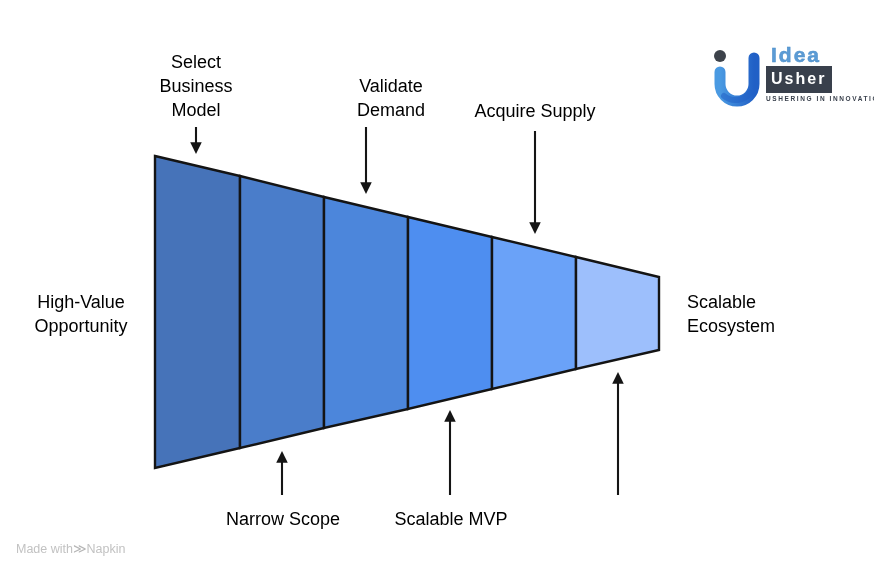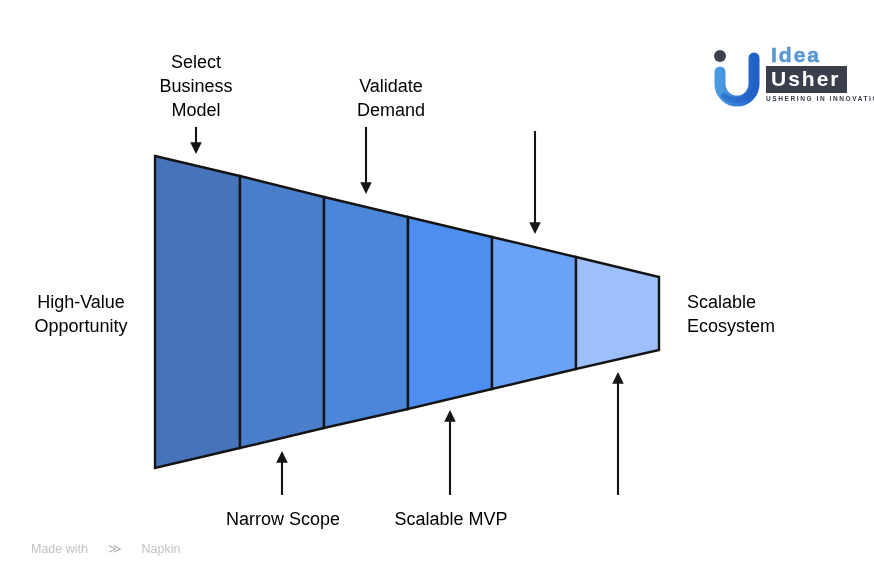--- a/index.html
+++ b/index.html
@@ -28,34 +28,34 @@
   }
   .logo-icon{display:block;}
   .logo-text{margin-left:2px;display:flex;flex-direction:column;}
   .logo-idea{
     font-size:21px;font-weight:bold;letter-spacing:2px;
     color:#5b9bd5;line-height:22px;padding-left:5px;
     -webkit-text-stroke:0.5px #4a8ec9;
   }
   .logo-usher-box{
     background:#39404c;color:#ffffff;
-    font-size:21px;font-weight:bold;letter-spacing:2px;
+    font-size:16px;font-weight:bold;letter-spacing:2px;
     line-height:24px;padding:1px 6px 2px 5px;
     display:inline-block;
   }
   .logo-tagline{
     margin-top:2px;
     font-size:6.5px;font-weight:bold;letter-spacing:1.6px;
     color:#39404c;white-space:nowrap;
   }
   
   .footer{
-    position:absolute;left:31px;top:541px;
+    position:absolute;left:16px;top:541px;
     font-size:12.5px;color:#c2c2c2;
-    display:flex;align-items:center;gap:20px;
+    display:flex;align-items:center;gap:0;
   }
   .napkin-glyph{font-size:13px;color:#b5b5b5;}
 </style>
 </head>
 <body>
 
 <div class="canvas">
 
   <svg class="funnel-svg" width="874" height="578" viewBox="0 0 874 578">
     <defs>
@@ -81,20 +81,21 @@
       <line x1="450" y1="495" x2="450" y2="413" marker-end="url(#arrowhead)"></line>
       <line x1="618" y1="495" x2="618" y2="375" marker-end="url(#arrowhead)"></line>
     </g>
   </svg>
 
   <div class="lbl centered" style="left:196px;top:50px;">Select
 Business
 Model</div>
   <div class="lbl centered" style="left:366px;top:74px;margin-left:25px;">Validate
 Demand</div>
+  <div class="lbl centered" style="left:535px;top:99px;">Acquire Supply</div>
   <div class="lbl centered" style="left:283px;top:507px;">Narrow Scope</div>
   <div class="lbl centered" style="left:451px;top:507px;">Scalable MVP</div>
 
   <div class="lbl centered" style="left:81px;top:290px;">High-Value
 Opportunity</div>
   <div class="lbl left-align" style="left:687px;top:290px;">Scalable
 Ecosystem</div>
 
   <div class="logo">
     <svg class="logo-icon" width="54" height="66" viewBox="0 0 54 66">

